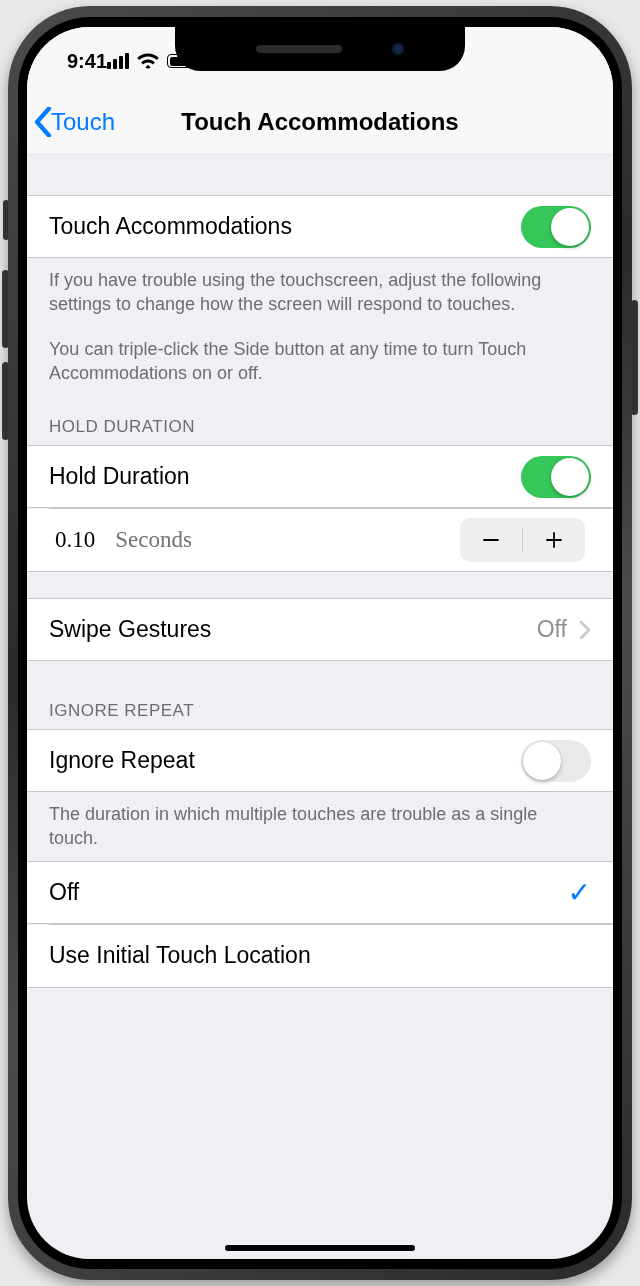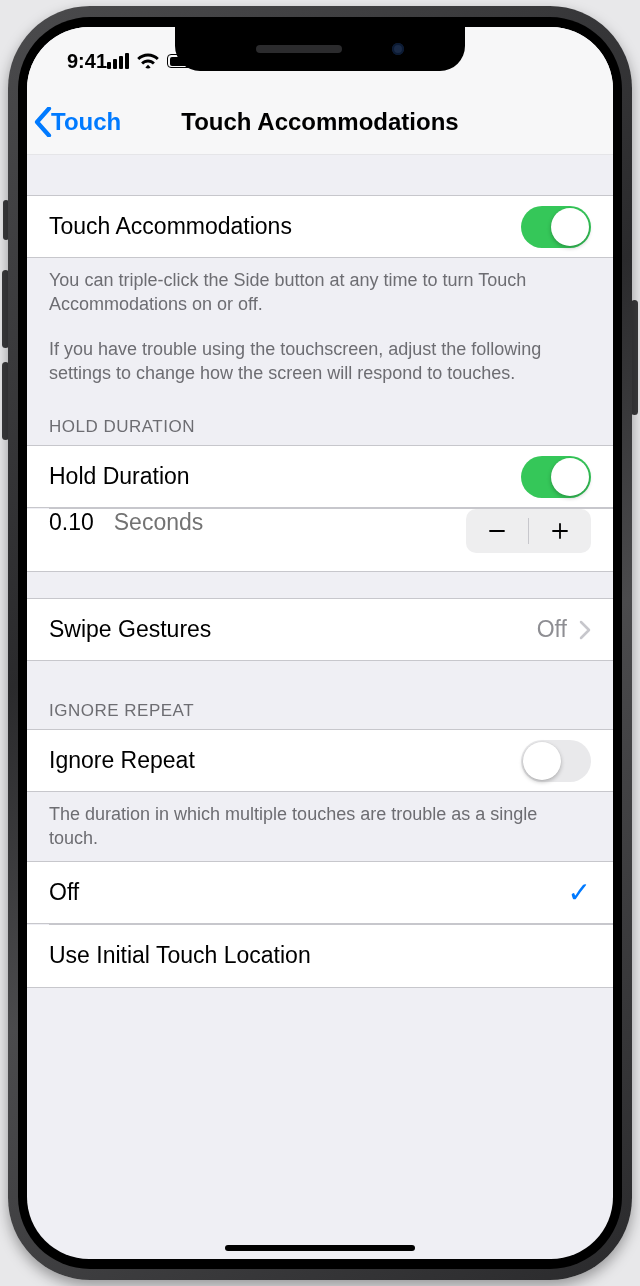--- a/index.html
+++ b/index.html
@@ -53,21 +53,21 @@
   .sig-bars span:nth-child(2){height:10px;}
   .sig-bars span:nth-child(3){height:13px;}
   .sig-bars span:nth-child(4){height:16px;}
   .wifi-svg { width:22px; height:16px; }
   .battery { width: 32px; height: 14px; border: 1.6px solid #000; border-radius: 4px; position: relative; }
   .battery::after { content:""; position:absolute; right:-4px; top:4px; width:2.5px; height:6px; background:#000; border-radius:0 2px 2px 0; }
   .battery-fill { position:absolute; top:1.5px; bottom:1.5px; left:1.5px; right:2px; background:#000; border-radius:2px; }
 
   
   .nav-bar { position: relative; height: 66px; background: #f7f7f8; border-bottom: 1px solid #c7c7cc60; display:flex; align-items:center; }
-  .nav-back { position:absolute; left: 6px; top: 0; bottom:0; display:flex; align-items:center; color:#007aff; font-size: 24px; font-weight: bold; }
+  .nav-back { position:absolute; left: 6px; top: 0; bottom:0; display:flex; align-items:center; color:#007aff; font-size: 24px; }
   .nav-back svg { width: 20px; height: 30px; }
   .nav-back-label { margin-left: -2px; }
   .nav-title { flex:1; text-align:center; font-size: 24px; font-weight: 600; color:#000; padding-right: 80px; padding-left: 80px; }
 
   
   .content { background:#efeff4; }
   .group-gap { height: 40px; }
   .cell { background:#fff; border-top: 0.7px solid #c7c7cc; border-bottom: 0.7px solid #c7c7cc; display:flex; align-items:center; justify-content:space-between; padding: 0 22px; min-height: 63px; font-size: 23px; color:#000; }
   .cell-sep { margin-left: 22px; border-top: 0.7px solid #c7c7cc; }
   .cell-label { }
@@ -78,21 +78,21 @@
 
   
   .switch { width: 70px; height: 42px; border-radius: 21px; position: relative; flex-shrink:0; }
   .switch.on { background:#35c759; }
   .switch.off { background:#e9e9eb; }
   .switch .knob { position:absolute; top:2px; width:38px; height:38px; border-radius:50%; background:#fff; box-shadow: 0 2px 4px rgba(0,0,0,.25), 0 0 0 0.5px rgba(0,0,0,.04); }
   .switch.on .knob { right:2px; }
   .switch.off .knob { left:2px; }
 
   
-  .stepper-row { background:#fff; border-bottom: 0.7px solid #c7c7cc; display:flex; align-items:flex-start; padding: 0 22px; min-height: 63px; }
+  .stepper-row { background:#fff; border-bottom: 0.7px solid #c7c7cc; display:flex; align-items:center; padding: 0 28px; min-height: 63px; font-family: Liberation Serif, serif; }
   .stepper-value { font-size: 23px; color:#000; margin-right: 20px; }
   .stepper-unit { font-size: 23px; color: #737373; }
   .stepper { margin-left:auto; display:flex; background:#eeeeef; border-radius: 10px; overflow:hidden; height:44px; }
   .stepper button { width: 62px; border:none; background:transparent; font-size: 28px; color:#000; display:flex; align-items:center; justify-content:center; }
   .stepper-div { width:1px; background:#c7c7cc; margin: 9px 0; }
 
   
   .chev { width: 12px; height: 20px; }
 
   
@@ -152,22 +152,22 @@
       <div class="content">
         <div class="group-gap"></div>
 
         <div class="cell">
           <span class="cell-label">Touch Accommodations</span>
           <div class="switch on">
               <div class="knob"></div>
             </div>
         </div>
         <div class="footer-text">
+          <p>If you have trouble using the touchscreen, adjust the following settings to change how the screen will respond to touches.</p>
           <p>You can triple-click the Side button at any time to turn Touch Accommodations on or off.</p>
-          <p>If you have trouble using the touchscreen, adjust the following settings to change how the screen will respond to touches.</p>
         </div>
 
         <div class="header-text">HOLD DURATION</div>
         <div class="cell">
           <span class="cell-label">Hold Duration</span>
           <div class="switch on">
               <div class="knob"></div>
             </div>
         </div>
         <div class="cell-sep"></div>

